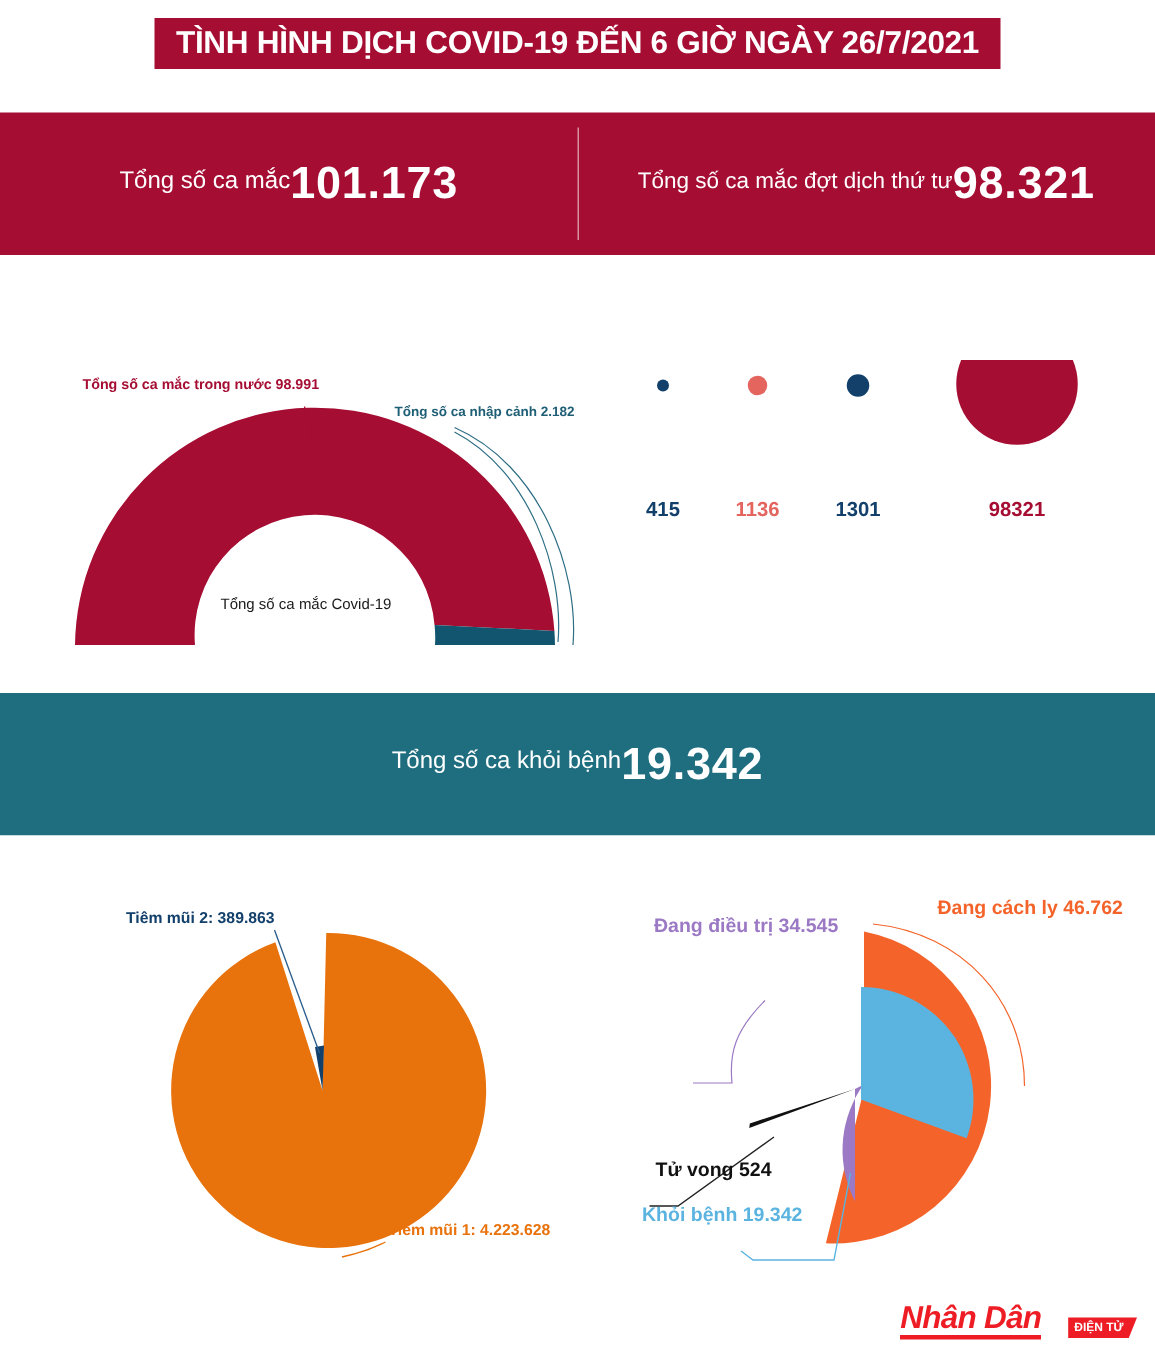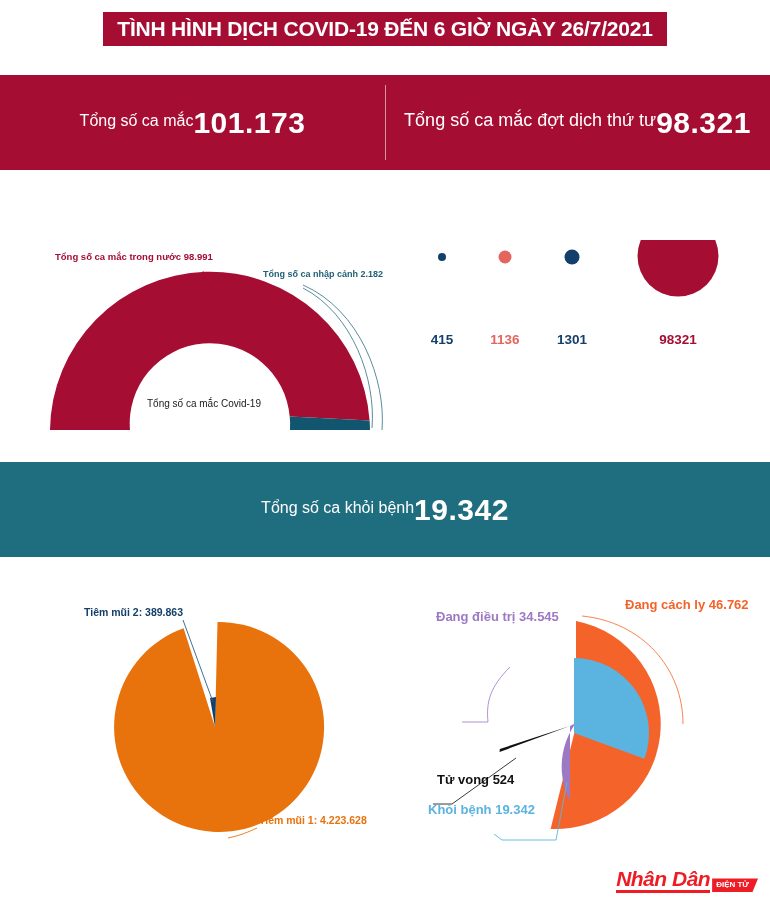--- a/index.html
+++ b/index.html
@@ -37,21 +37,21 @@
     align-items:center;justify-content:center;
     color:#ffffff;
     position:relative;
   }
   .band-cell + .band-cell::before{
     content:"";position:absolute;left:0;top:10px;bottom:10px;width:1px;
     background:rgba(255,255,255,.55);
   }
   .band-label{font-size:16px;font-weight:400;line-height:1.2;margin-bottom:4px;}
   .band-value{font-size:30px;font-weight:bold;line-height:1.1;letter-spacing:.5px;}
-  .band-red .band-cell:nth-child(2) .band-label{font-size:18px;}
+  .band-red .band-cell:nth-child(2) .band-label{font-size:15px;}
 
   
   .panel{position:absolute;left:0;top:170px;width:770px;height:292px;background:#ffffff;}
   .panel2{position:absolute;left:0;top:557px;width:770px;height:300px;background:#ffffff;padding-left:35px;}
 
   
   .svgbox{position:absolute;}
 
   
   .lbl{position:absolute;white-space:nowrap;line-height:1.1;}
@@ -68,21 +68,21 @@
   .bubble-num{position:absolute;font-size:13.5px;font-weight:bold;text-align:center;}
 
   
   .legend{position:absolute;left:405px;top:396px;width:360px;}
   .legend-row{display:flex;justify-content:center;align-items:center;gap:9px;margin-bottom:7px;}
   .legend-item{display:flex;align-items:center;gap:5px;}
   .legend-dot{width:9px;height:9px;border-radius:50%;display:inline-block;flex:none;}
   .legend-text{font-size:9.5px;font-weight:bold;color:#12406B;white-space:nowrap;}
 
   
-  .footer{position:absolute;right:12px;bottom:12px;display:flex;align-items:flex-end;}
+  .footer{position:absolute;right:12px;bottom:12px;display:flex;align-items:flex-end;gap:16px;}
   .logo-main{
     color:#EE1C25;font-size:21px;font-weight:bold;font-style:italic;
     letter-spacing:-0.5px;line-height:1;
     border-bottom:3px solid #EE1C25;padding-bottom:1px;
   }
   .logo-sub{
     background:#EE1C25;color:#ffffff;font-size:8px;font-weight:bold;
     padding:2px 9px 2px 4px;margin-left:2px;line-height:1.2;
     clip-path:polygon(0 0,100% 0,88% 100%,0 100%);
     align-self:flex-end;margin-bottom:1px;

